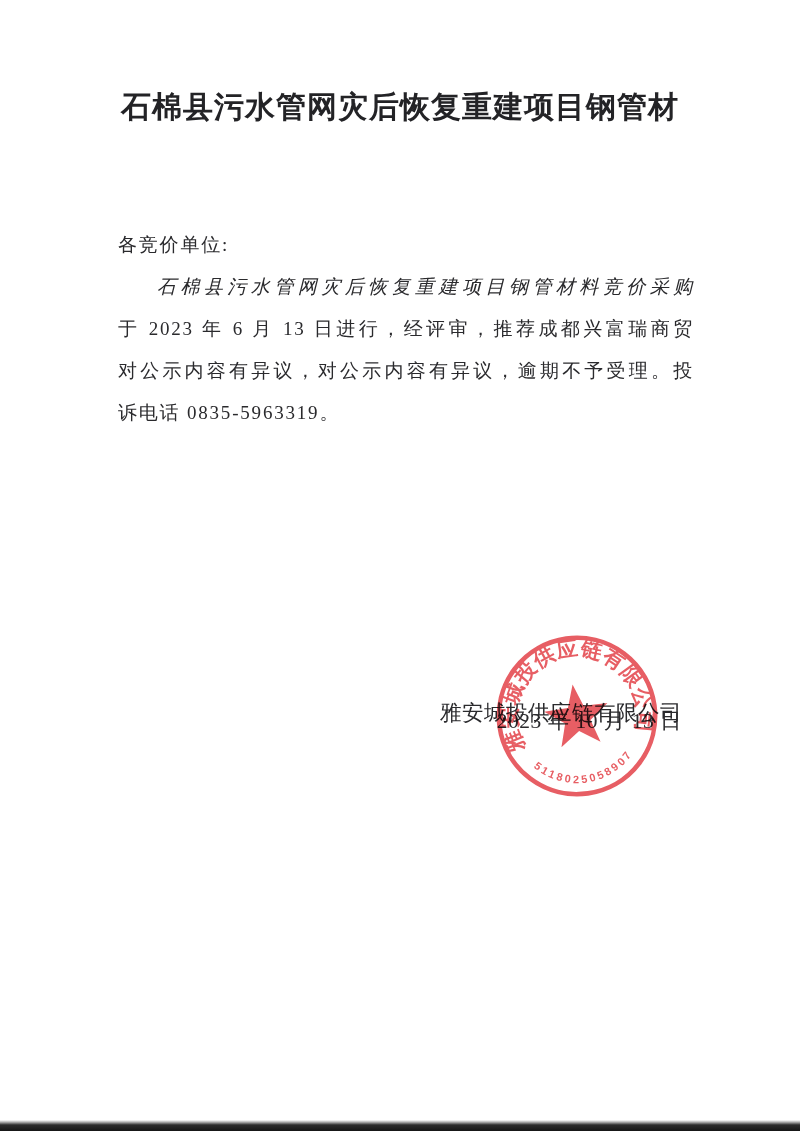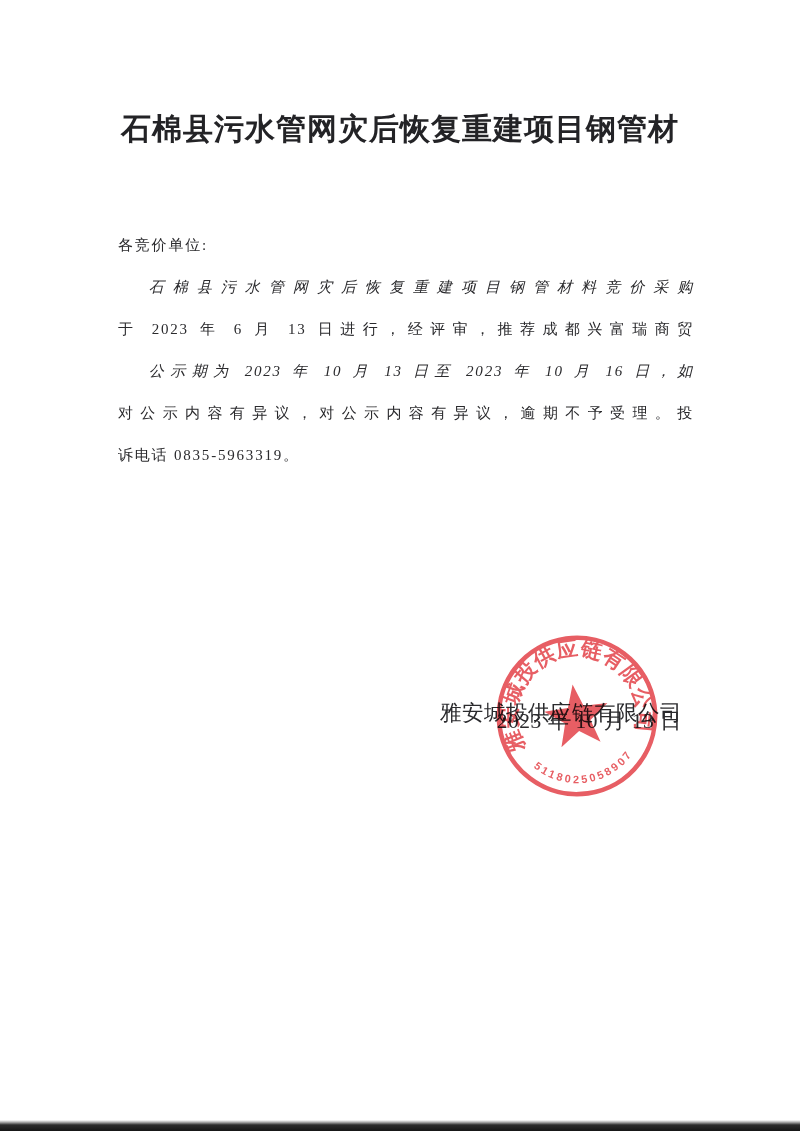--- a/index.html
+++ b/index.html
@@ -11,34 +11,34 @@
   .page {
     position:relative;
     width:800px; height:1131px;
     background:#ffffff;
     overflow:hidden;
     color:#232326;
   }
   
   .doc-title {
     position:absolute;
-    top:96px; left:0; width:100%;
+    top:74px; left:0; width:100%;
     text-align:center;
     font-weight:700;
     font-size:30px;
     line-height:65px;
     letter-spacing:1px;
     color:#232326;
   }
   .doc-title span { display:block; }
   
   .body-text {
     position:absolute;
     top:224px; left:118px; width:576px;
-    font-size:15px;
+    font-size:19px;
     line-height:42px;
     letter-spacing:1.8px;
     color:#2a2a2d;
   }
   .line { text-align:justify; text-align-last:justify; }
   .line.plain { text-align:left; text-align-last:auto; }
   .line.indent { text-indent:2.05em;font-style:italic; }
   .line.lastline { text-align-last:left; }
   
   .sig-company, .sig-date {
@@ -77,21 +77,20 @@
 <div class="page">
 
   <h1 class="doc-title">
     <span>石棉县污水管网灾后恢复重建项目钢管材</span>
   </h1>
 
   <div class="body-text">
     <div class="line plain">各竞价单位:</div>
     <div class="line indent">石棉县污水管网灾后恢复重建项目钢管材料竞价采购</div>
     <div class="line">于 2023 年 6 月 13 日进行，经评审，推荐成都兴富瑞商贸</div>
-    <div class="line indent">公示期为 2023 年 10 月 13 日至 2023 年 10 月 16 日，如</div>
     <div class="line">对公示内容有异议，对公示内容有异议，逾期不予受理。投</div>
     <div class="line lastline">诉电话 0835-5963319。</div>
   </div>
 
   <div class="sig-company">雅安城投供应链有限公司</div>
   <div class="sig-date">2023 年 10 月 13 日</div>
 
   <svg class="seal" viewBox="0 0 200 200" xmlns="http://www.w3.org/2000/svg">
     <defs>
       <path id="sealArcTop" d="M 34.7 130.4 A 72 72 0 1 1 165.3 130.4" fill="none"></path>

